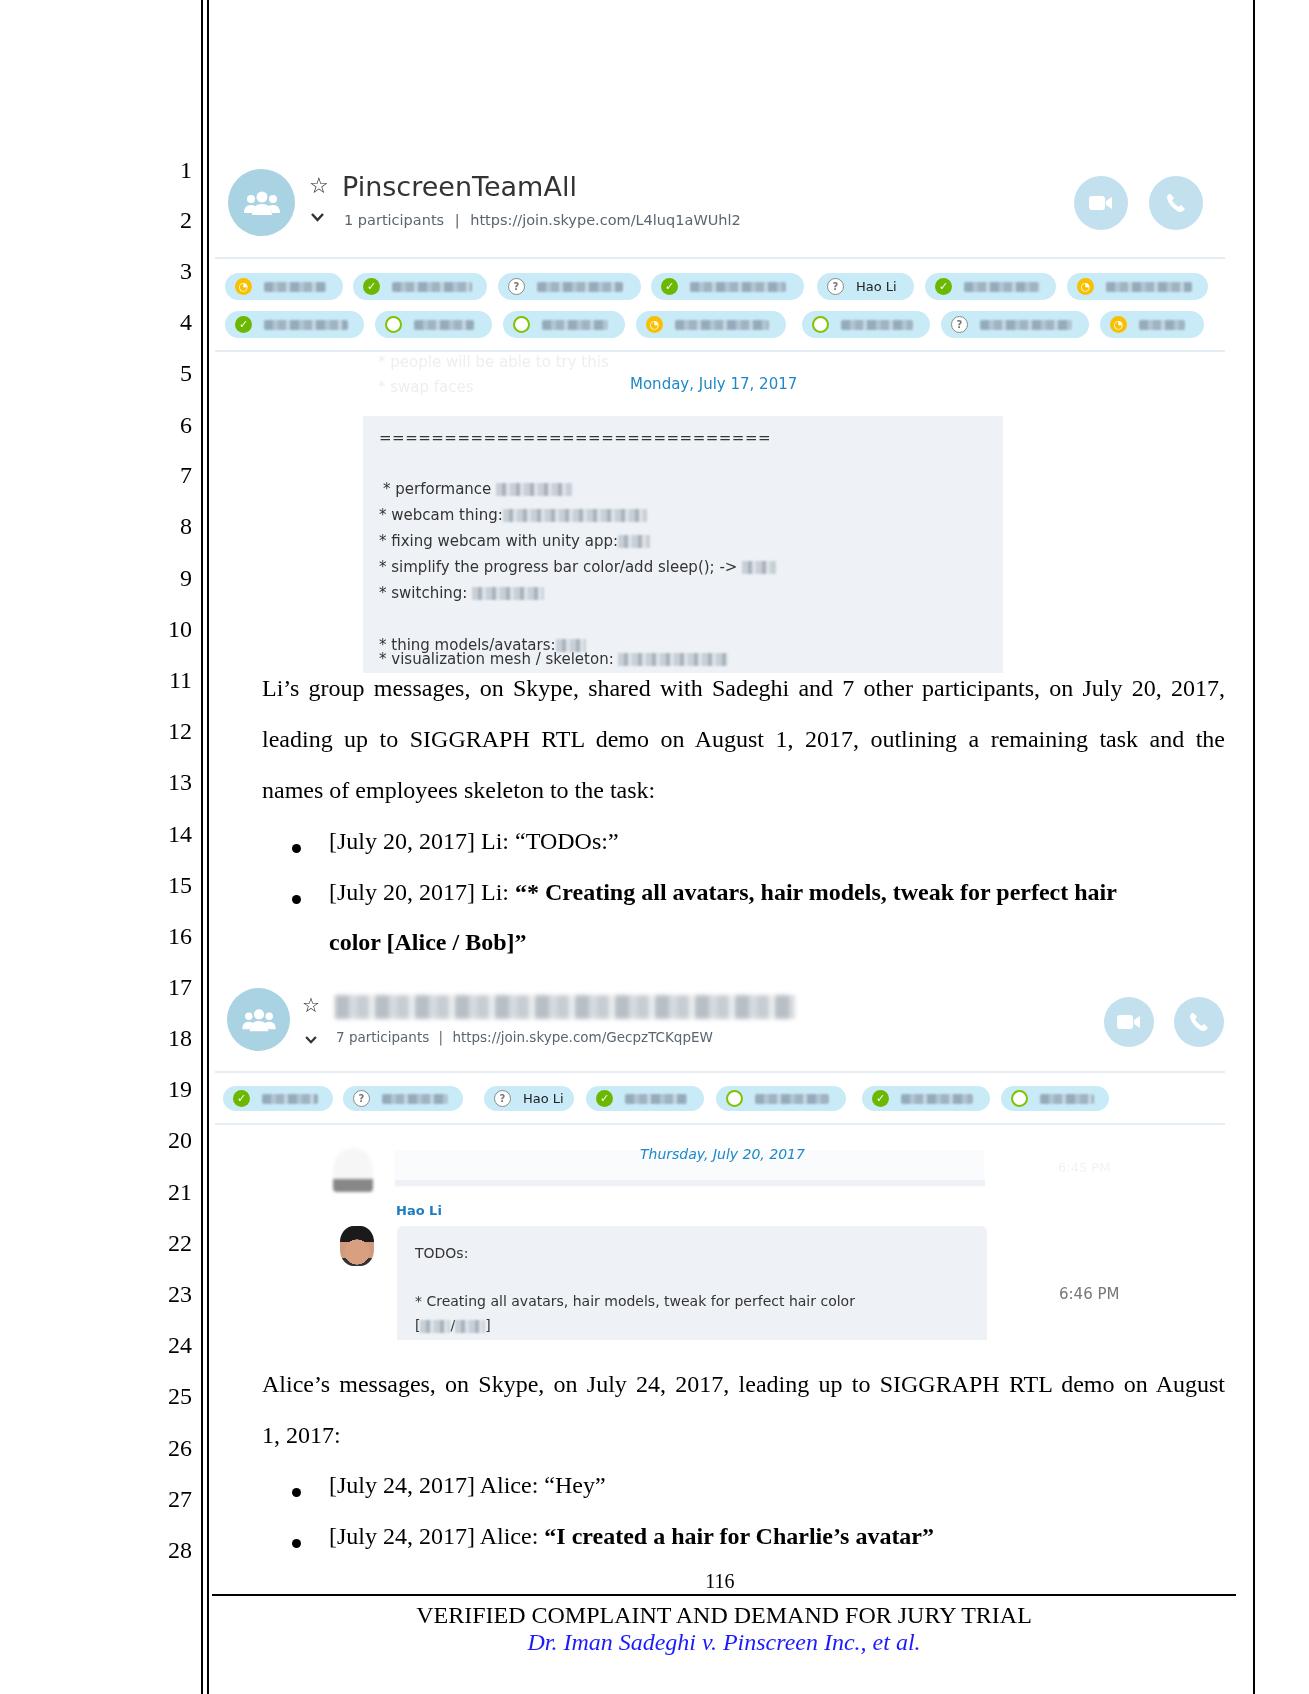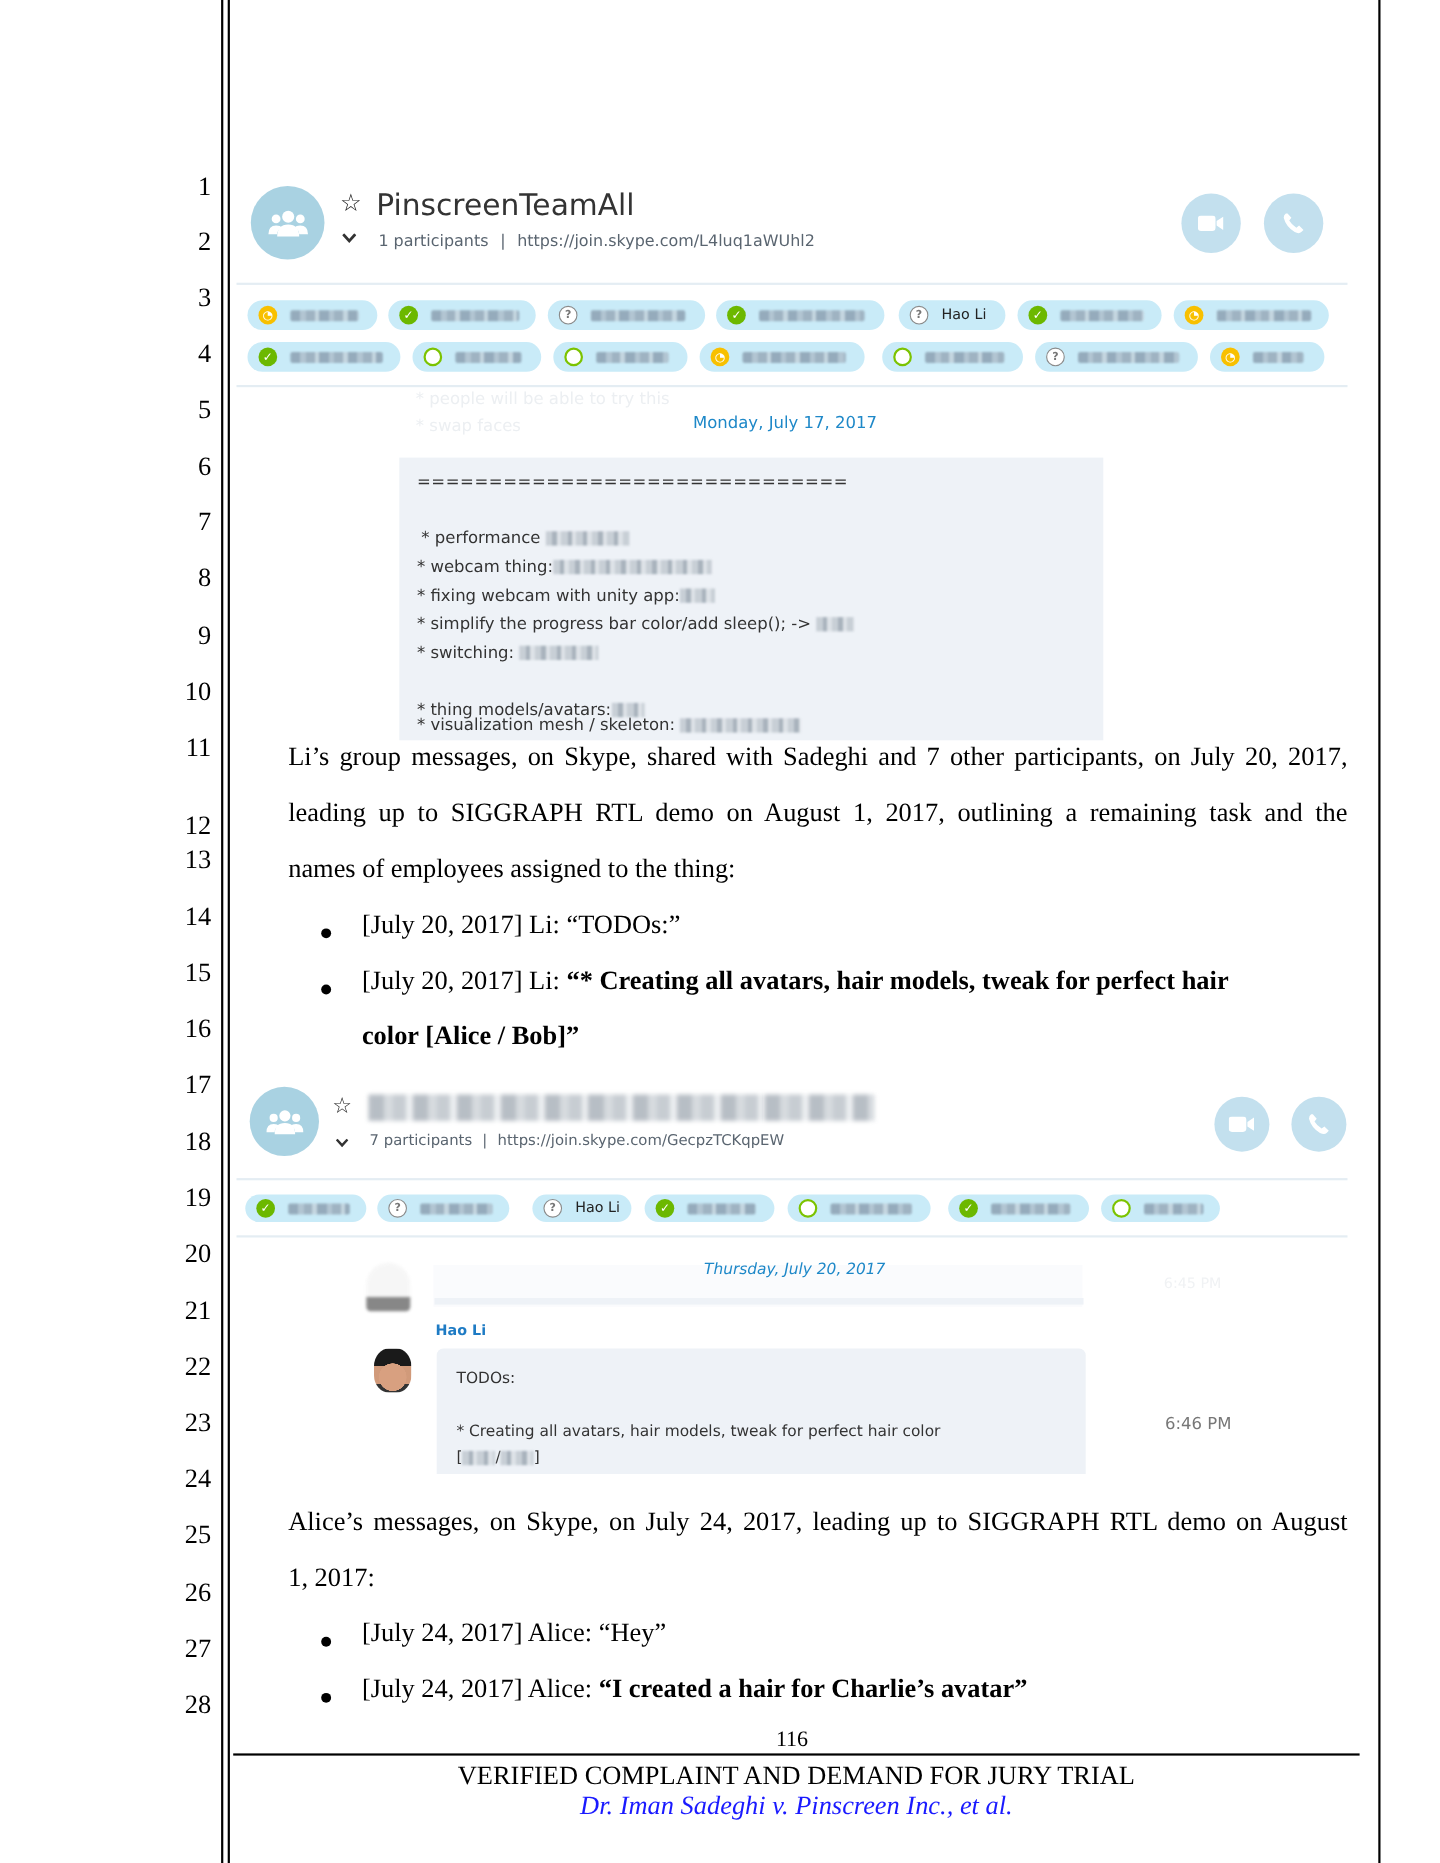--- a/index.html
+++ b/index.html
@@ -49,21 +49,21 @@
   <div class="lnum" style="top:208px;">2</div>
   <div class="lnum" style="top:259px;">3</div>
   <div class="lnum" style="top:310px;">4</div>
   <div class="lnum" style="top:361px;">5</div>
   <div class="lnum" style="top:413px;">6</div>
   <div class="lnum" style="top:463px;">7</div>
   <div class="lnum" style="top:514px;">8</div>
   <div class="lnum" style="top:566px;">9</div>
   <div class="lnum" style="top:617px;">10</div>
   <div class="lnum" style="top:668px;">11</div>
-  <div class="lnum" style="top:719px;margin-top:20px;">12</div>
+  <div class="lnum" style="top:719px;">12</div>
   <div class="lnum" style="top:770px;">13</div>
   <div class="lnum" style="top:822px;">14</div>
   <div class="lnum" style="top:873px;">15</div>
   <div class="lnum" style="top:924px;">16</div>
   <div class="lnum" style="top:975px;">17</div>
   <div class="lnum" style="top:1026px;">18</div>
   <div class="lnum" style="top:1077px;">19</div>
   <div class="lnum" style="top:1128px;">20</div>
   <div class="lnum" style="top:1180px;">21</div>
   <div class="lnum" style="top:1231px;">22</div>
@@ -186,21 +186,21 @@
     <div class="abs msg-text" style="left:16px; top:142px; white-space:nowrap;"><span>* simplify the progress bar color/add sleep(); -&gt;</span> <span class="blurbox" style="width:34px;"></span></div>
     <div class="abs msg-text" style="left:16px; top:168px; white-space:nowrap;"><span>* switching:</span> <span class="blurbox" style="width:72px;"></span></div>
     <div class="abs msg-text" style="left:16px; top:194px; white-space:nowrap;margin-top:40px;"><span>* visualization mesh / skeleton:</span> <span class="blurbox" style="width:110px;"></span></div>
     <div class="abs msg-text" style="left:16px; top:220px; white-space:nowrap;"><span>* thing models/avatars:</span><span class="blurbox" style="width:30px;"></span></div>
   </div>
 </div>
 
 <div>
   <div class="body-text" style="left:262px; top:676px; width:963px; text-align:justify; text-align-last:justify;">Li’s group messages, on Skype, shared with Sadeghi and 7 other participants, on July 20, 2017,</div>
   <div class="body-text" style="left:262px; top:727px; width:963px; text-align:justify; text-align-last:justify;">leading up to SIGGRAPH RTL demo on August 1, 2017, outlining a remaining task and the</div>
-  <div class="body-text" style="left:262px; top:778px;">names of employees assigned to the thing:</div>
+  <div class="body-text" style="left:262px; top:778px;">names of employees skeleton to the task:</div>
 </div>
 
 <div>
   <div class="bullet" style="left:292px; top:844px;"></div>
   <div class="body-text" style="left:329px; top:829px;"><span>[July 20, 2017] Li: </span><span>“TODOs:”</span></div>
   <div class="bullet" style="left:292px; top:895px;"></div>
   <div class="body-text" style="left:329px; top:880px;"><span>[July 20, 2017] Li: </span><b>“* Creating all avatars, hair models, tweak for perfect hair</b></div>
   <div class="body-text" style="left:329px; top:930px;"><b>color [Alice / Bob]”</b></div>
 </div>
 

